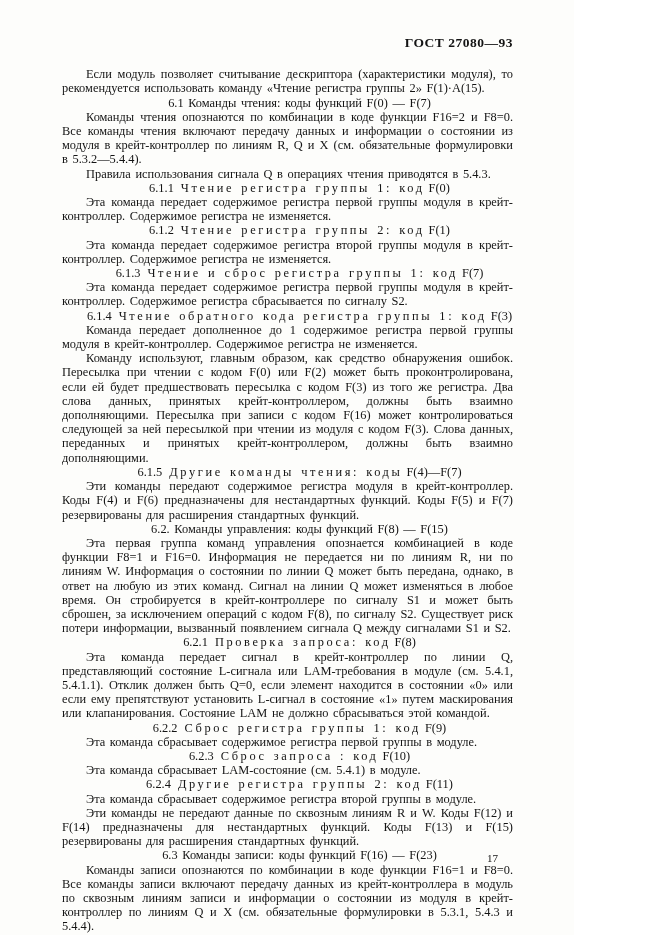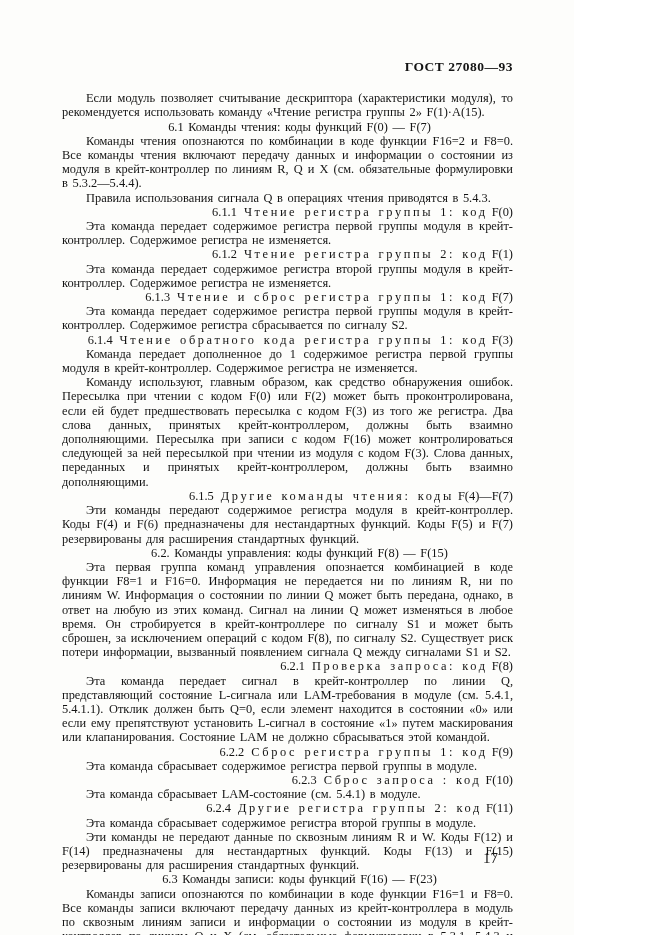--- a/index.html
+++ b/index.html
@@ -10,21 +10,21 @@
   .page {
     position: relative;
     width: 574px;
     height: 935px;
     box-sizing: border-box;
     background: #fdfdfb;
     color: #141414;
     font-family: "Liberation Serif", "DejaVu Serif", serif;
     font-size: 12.4px;
     line-height: 14.2px;
-    padding: 60px 61px 0 62px;
+    padding: 36px 61px 0 62px;
     overflow: hidden;
   }
   .doc-header {
     text-align: right;
     font-weight: bold;
     font-size: 13.5px;
     letter-spacing: 0.5px;
     margin: 0 0 17px 0;
   }
   .body-text p {
@@ -34,38 +34,38 @@
     word-spacing: 1.5px;
   }
   .body-text p.h {
     font-weight: normal;
     text-align: center;
   }
   .body-text p.pb {
     font-weight: normal;
   }
   .body-text p.hs {
-    text-align: right;
+    text-align: center;
     white-space: nowrap;
   }
   .body-text p.gap {
     margin-top: 0;
   }
   .hs .num {
     margin-right: 7px;
   }
   .hs .sp {
     letter-spacing: 2.6px;
     margin-right: 4px;
   }
   .page-number {
     position: absolute;
     right: 76px;
     bottom: 70px;
-    font-size: 15px;
+    font-size: 11px;
   }
 </style>
 </head>
 <body>
 
 <div class="page">
 
   <p class="doc-header">ГОСТ 27080—93</p>
 
   <div class="body-text">

